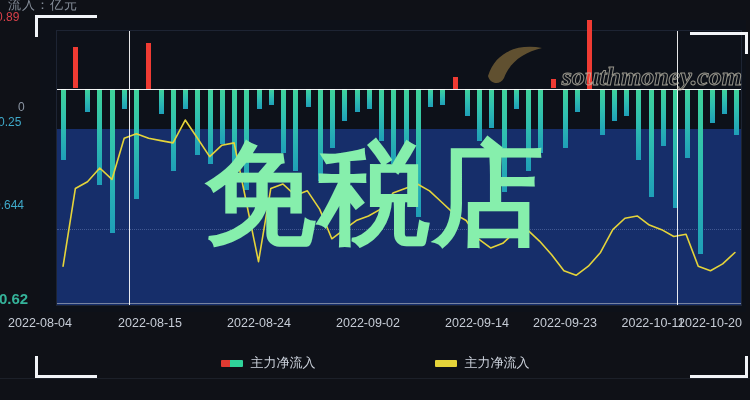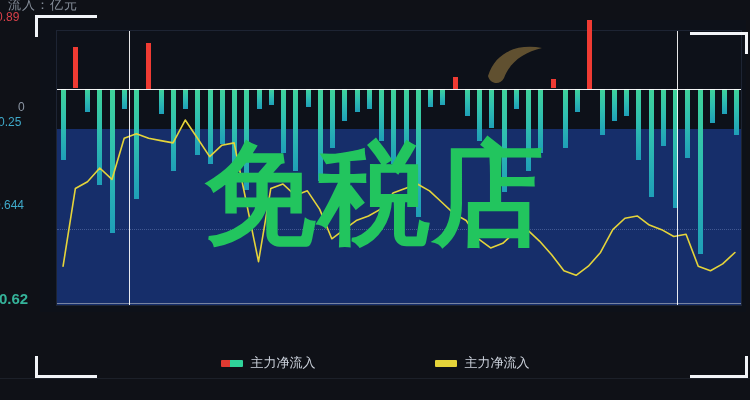--- a/index.html
+++ b/index.html
@@ -77,21 +77,21 @@
     -webkit-text-stroke:1px rgba(196,192,176,.8);
     font-family:"Liberation Serif","DejaVu Serif",serif;letter-spacing:0px;
   }
   .wm-swoosh{
     position:absolute;left:-6px;top:16px;width:86px;height:44px;
   }
 
   
   .bigtitle{
     position:absolute;left:0;right:0;top:138px;text-align:center;
-    font-size:112px;line-height:112px;font-weight:bold;color:#22c55e;
+    font-size:112px;line-height:112px;font-weight:bold;color:#86efac;
     letter-spacing:2px;font-family:"DejaVu Sans",sans-serif;
     white-space:nowrap;
   }
 
   
   .xaxis{position:absolute;left:0;top:316px;width:750px;height:18px;}
   .xlab{
     position:absolute;font-size:12.5px;color:#c6ccd6;white-space:nowrap;
     transform:translateX(-50%);
   }
@@ -207,24 +207,35 @@
 
       <div class="vline" style="left:72px;"></div>
       <div class="vline" style="left:620px;"></div>
     </div>
   </div>
 
   <div class="wm">
     <svg class="wm-swoosh" viewBox="0 0 86 44">
       <path d="M2,34 C10,8 34,2 56,6 C38,10 24,20 18,36 C14,44 4,42 2,34 Z" fill="#6d5a34" opacity="0.95"></path>
     </svg>
+    <div class="wm-en">southmoney.com</div>
   </div>
 
   <div class="bigtitle">免税店</div>
 
+  <div class="xaxis" id="xaxis">
+      <span class="xlab" style="left: 40px;">2022-08-04</span>
+      <span class="xlab" style="left: 150px;">2022-08-15</span>
+      <span class="xlab" style="left: 259px;">2022-08-24</span>
+      <span class="xlab" style="left: 368px;">2022-09-02</span>
+      <span class="xlab" style="left: 477px;">2022-09-14</span>
+      <span class="xlab" style="left: 565px;">2022-09-23</span>
+      <span class="xlab" style="left: 653px;">2022-10-11</span>
+      <span class="xlab" style="left: 710px;">2022-10-20</span>
+    </div>
 
   <div class="legend">
     <div class="lg">
       <span class="swatch dual"></span>
       <span class="lgtext">主力净流入</span>
     </div>
     <div class="lg">
       <span class="swatch yellow"></span>
       <span class="lgtext">主力净流入</span>
     </div>

